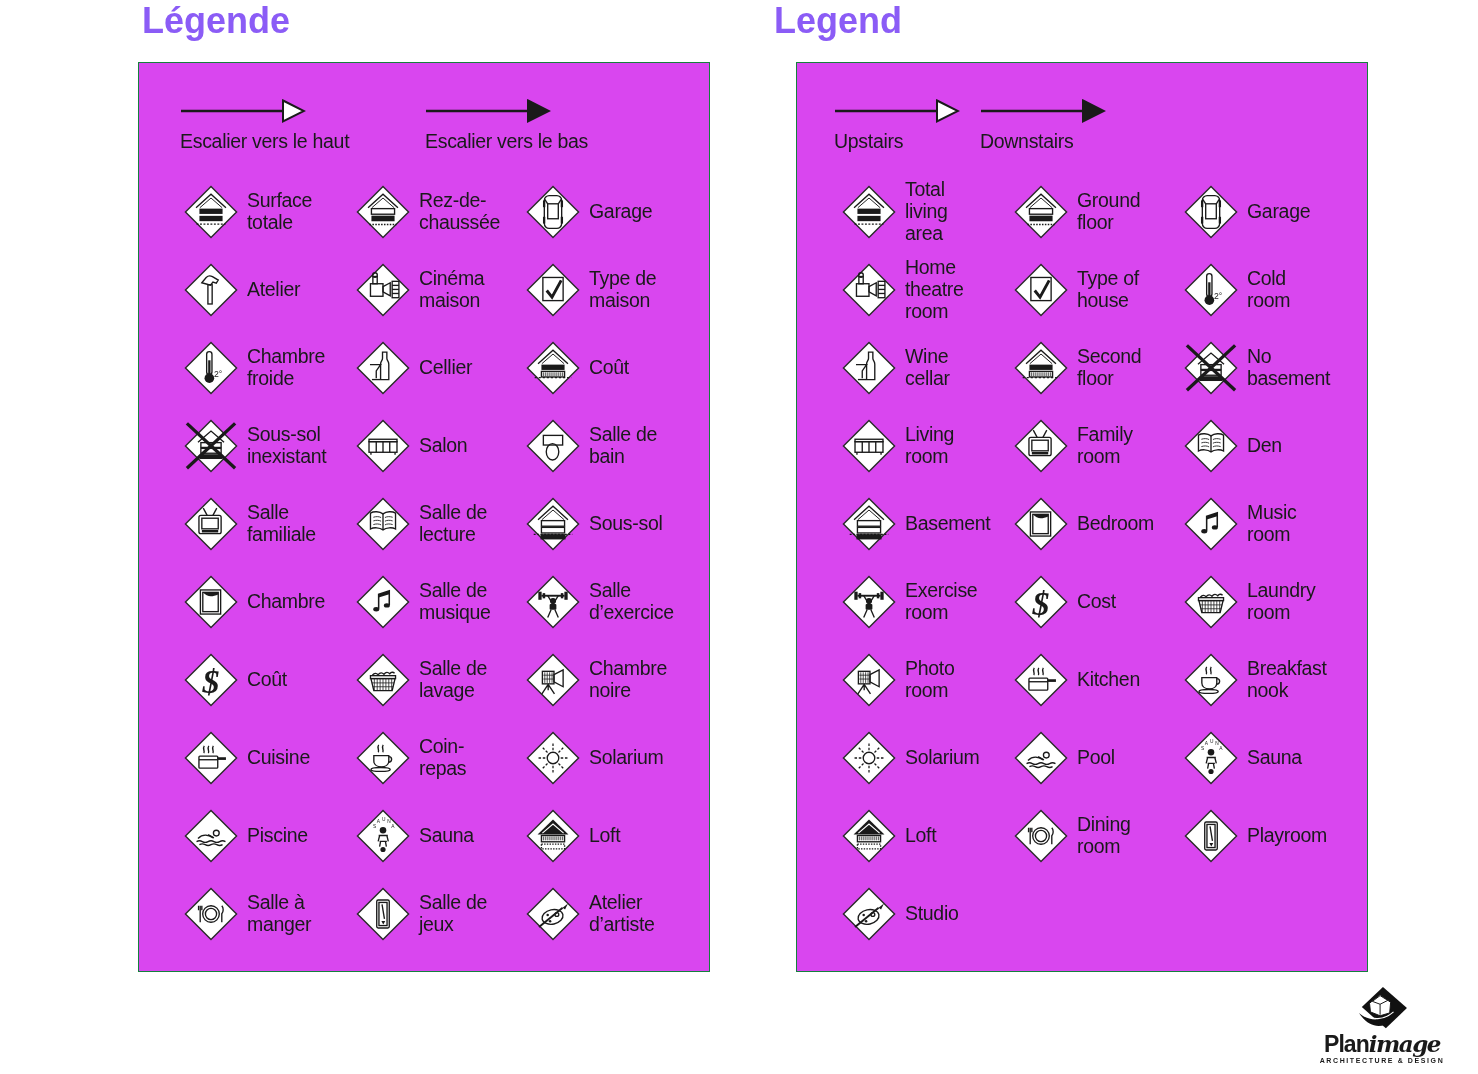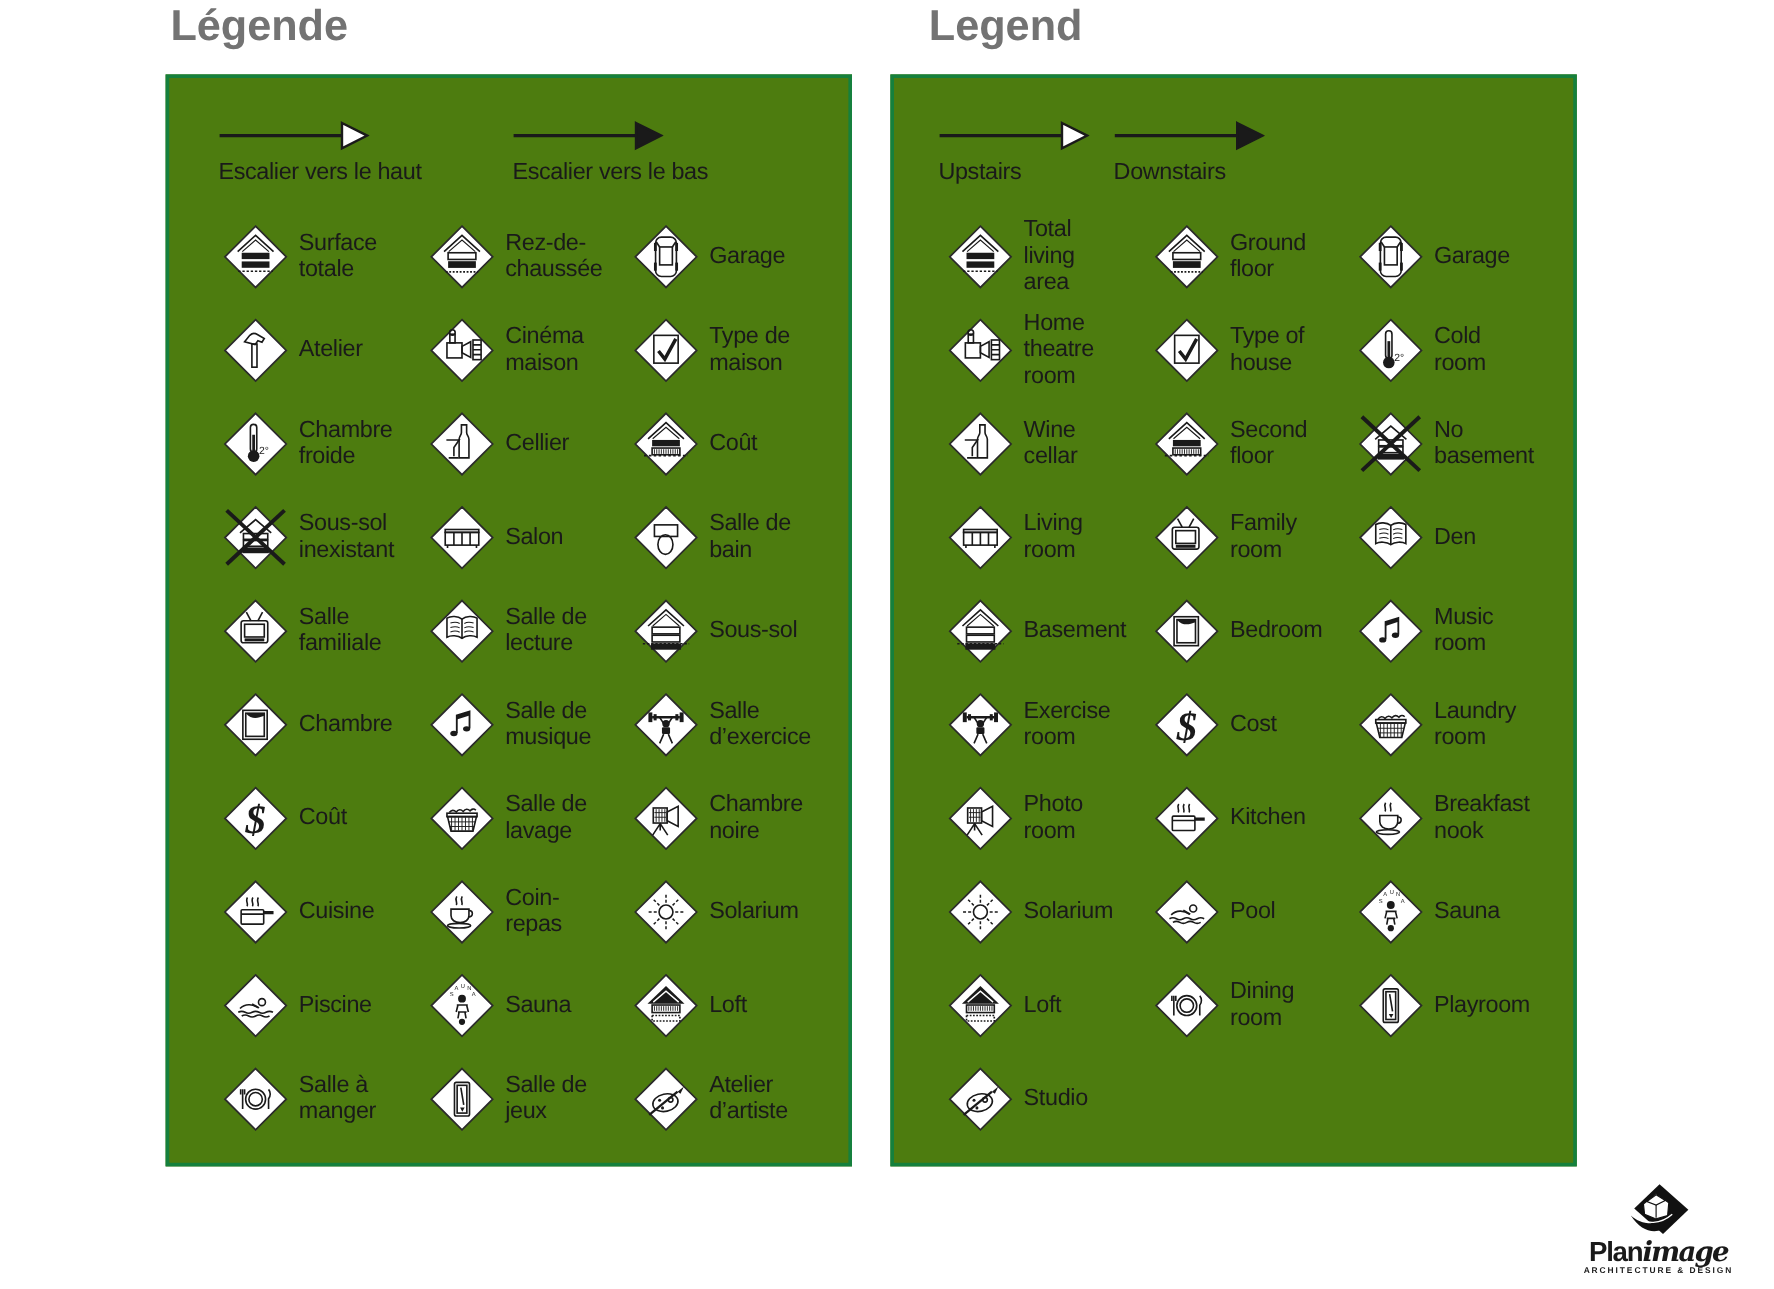--- a/index.html
+++ b/index.html
@@ -1,26 +1,26 @@
 <!DOCTYPE html>
 <html><head>
 <meta charset="utf-8">
 <style>
   html,body{margin:0;padding:0}
   body{
     width:1478px;height:1074px;position:relative;background:#fff;
     font-family:"Liberation Sans",sans-serif;color:#1a1a1a;overflow:hidden;
   }
-  .title{position:absolute;top:0px;font-size:36px;font-weight:700;letter-spacing:0;color:#737373}
+  .title{position:absolute;top:0px;font-size:36px;font-weight:700;letter-spacing:0;color:#8b5cf6}
   #title-fr{left:142px}
   #title-en{left:774px}
-  .panel{position:absolute;top:62px;width:572px;height:910px;background:#4d7c0f;
-    border:3px solid #15803d;box-sizing:border-box}
+  .panel{position:absolute;top:62px;width:572px;height:910px;background:#d946ef;
+    border:1px solid #15803d;box-sizing:border-box}
   #panel-fr{left:138px}
-  #panel-en{left:742px}
+  #panel-en{left:796px}
 
   .arrow-row{display:flex;margin-top:35px}
   .agroup{display:flex;flex-direction:column;align-items:flex-start}
   #panel-fr .arrow-row{padding-left:41px}
   #panel-fr .agroup.first{width:245px}
   #panel-en .arrow-row{padding-left:37px}
   #panel-en .agroup.first{width:146px}
   .asvg line{stroke:#1a1a1a;stroke-width:2.6}
   .ahead-open{fill:#fff;stroke:#1a1a1a;stroke-width:2}
   .ahead-solid{fill:#1a1a1a;stroke:#1a1a1a;stroke-width:2}

